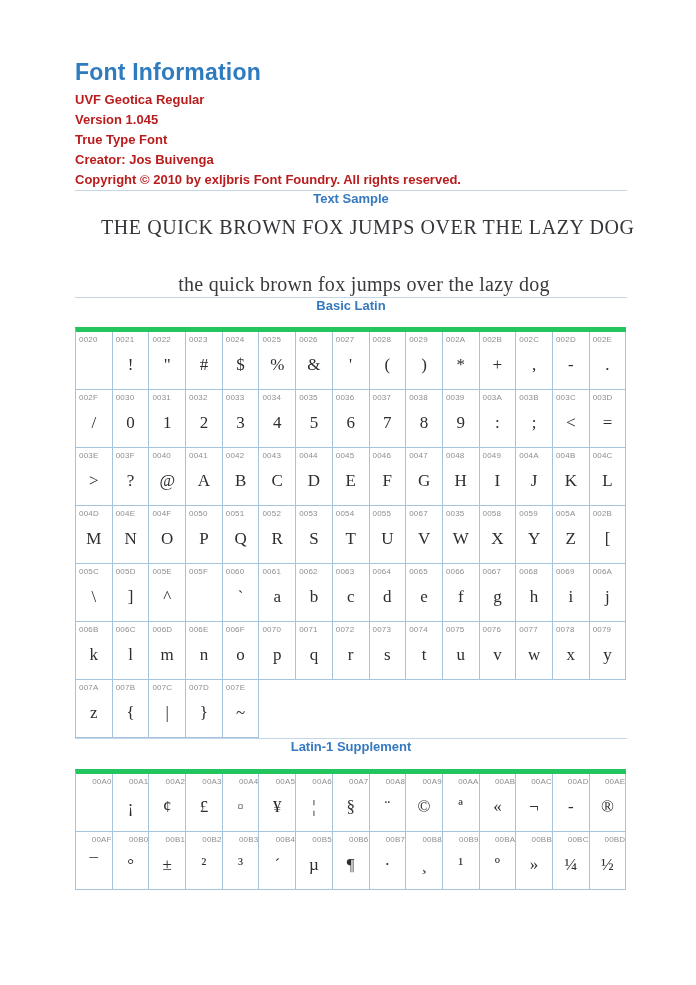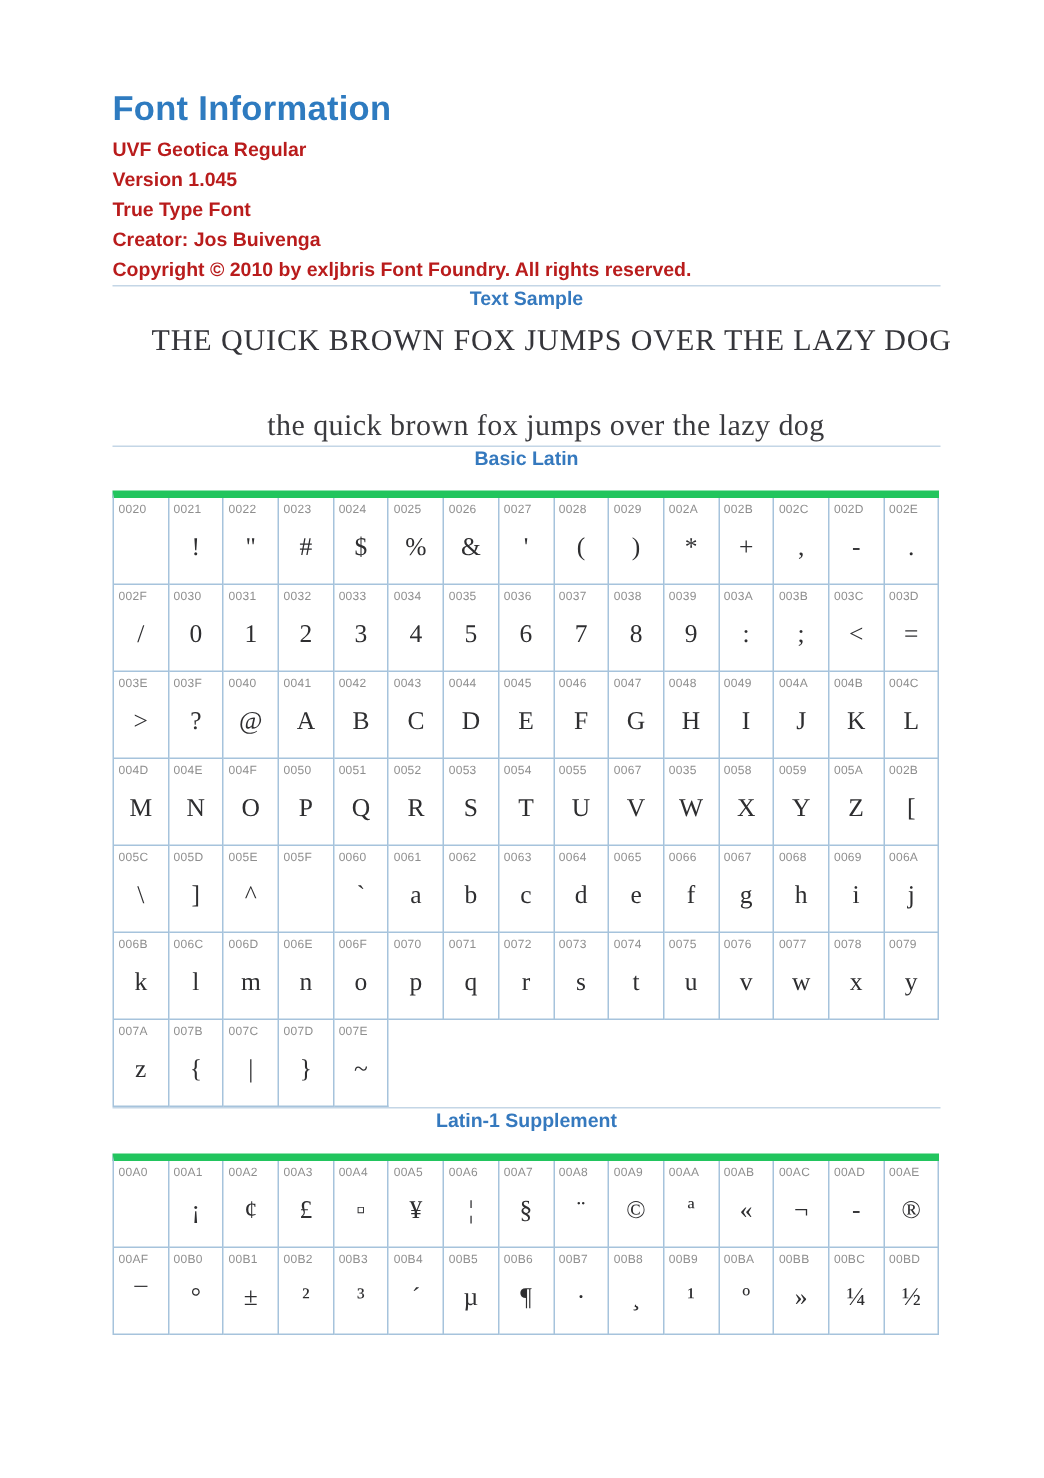--- a/index.html
+++ b/index.html
@@ -72,21 +72,21 @@
     padding-left: 26px;
     text-align: center;
     font-family: "Liberation Serif", serif;
     font-size: 20px;
     letter-spacing: 0.3px;
     color: #3a3a3e;
     line-height: 26px;
     white-space: nowrap;
   }
   .grid-gap-1 { margin-top: 13px; }
-  .grid-gap-2 { margin-top: 14px; }
+  .grid-gap-2 { margin-top: 14px; text-align: right; }
   .glyph-grid {
     display: inline-block;
     border-top: 5px solid #22c55e;
     border-left: 1px solid #a6c3dc;
     background: #ffffff;
   }
   .grid-row {
     display: flex;
   }
   .cell {

